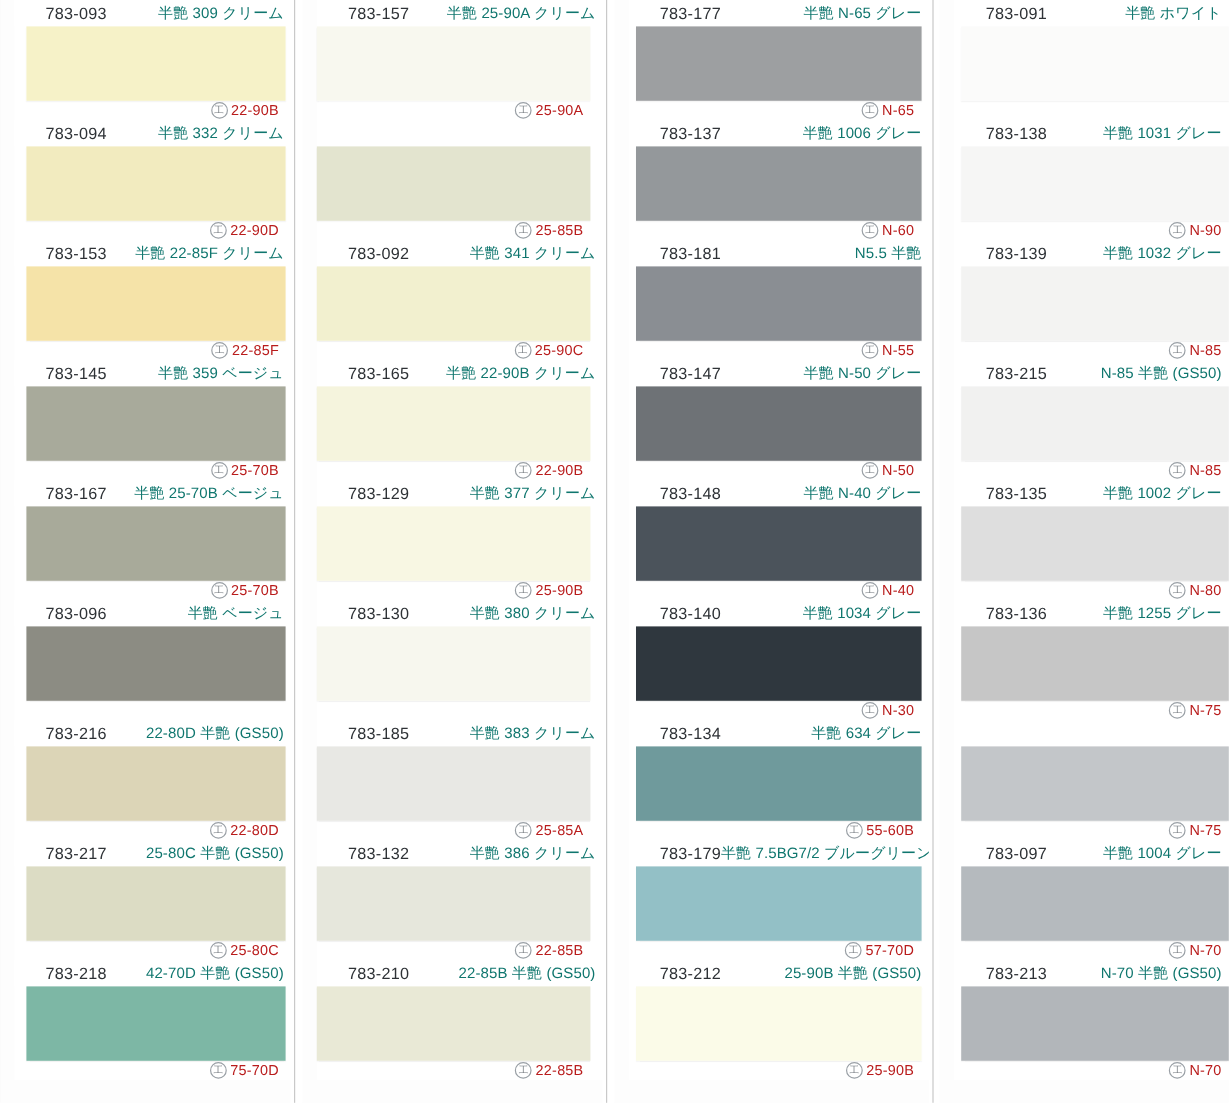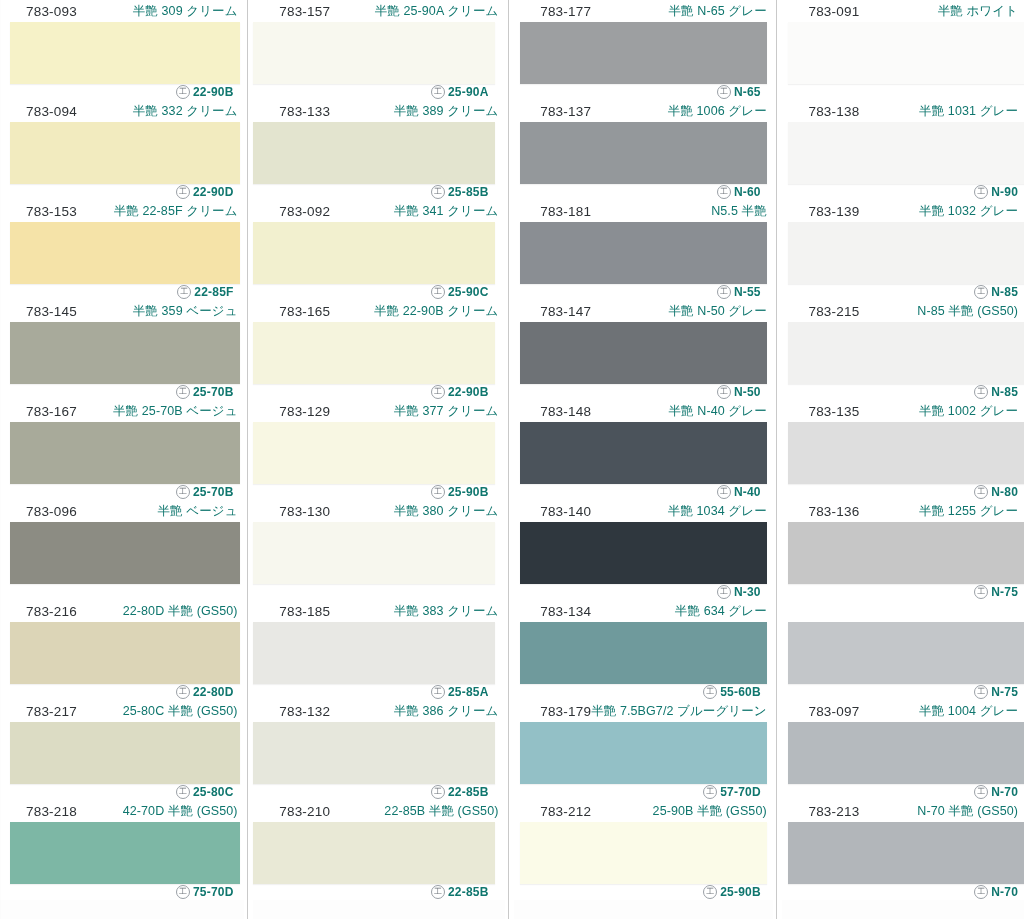--- a/index.html
+++ b/index.html
@@ -11,20 +11,21 @@
   }
   #chart{
     position:relative;
     width:1024px;height:919px;
     display:flex;
     background:#fdfdfd;
   }
   .column{
     position:relative;
     box-sizing:border-box;
+    padding-left:12px;
   }
   .col-0{width:252px;}
   .col-1{width:260px;text-align:right;}
   .col-2{width:262px;}
   .col-3{width:250px;}
   .col-divider{
     width:10px;
     background:#ffffff;
     position:relative;
   }
@@ -102,24 +103,23 @@
     border:1px solid #9aa0a6;
     border-radius:50%;
     font-size:8px;
     line-height:1;
     color:#6f757b;
     font-family:"DejaVu Sans",sans-serif;
     flex:0 0 auto;
   }
   .badge-text{
     font-size:12px;
-    color:#0f766e;
+    color:#b91c1c;
     white-space:nowrap;
     letter-spacing:0.2px;
-    font-weight:bold;
   }
   .paper-grain{
     position:absolute;
     inset:0;
     pointer-events:none;
     background:
       linear-gradient(90deg,rgba(0,0,0,0.012) 0 1px,rgba(0,0,0,0) 1px 7px);
     opacity:.6;
   }
 </style>
@@ -252,24 +252,20 @@
         </div>
         <div class="chip" style="background: rgb(248, 248, 239);">
           <div class="chip-shadow"></div>
         </div>
         <div class="badge-line">
           <span class="badge-mark">工</span>
           <span class="badge-text">25-90A</span>
         </div>
       </div>
       <div class="swatch-row">
-        <div class="row-header">
-          <span class="code">783-133</span>
-          <span class="name">半艶 389 クリーム</span>
-        </div>
         <div class="chip" style="background: rgb(227, 228, 207);">
           <div class="chip-shadow"></div>
         </div>
         <div class="badge-line">
           <span class="badge-mark">工</span>
           <span class="badge-text">25-85B</span>
         </div>
       </div>
       <div class="swatch-row">
         <div class="row-header">

